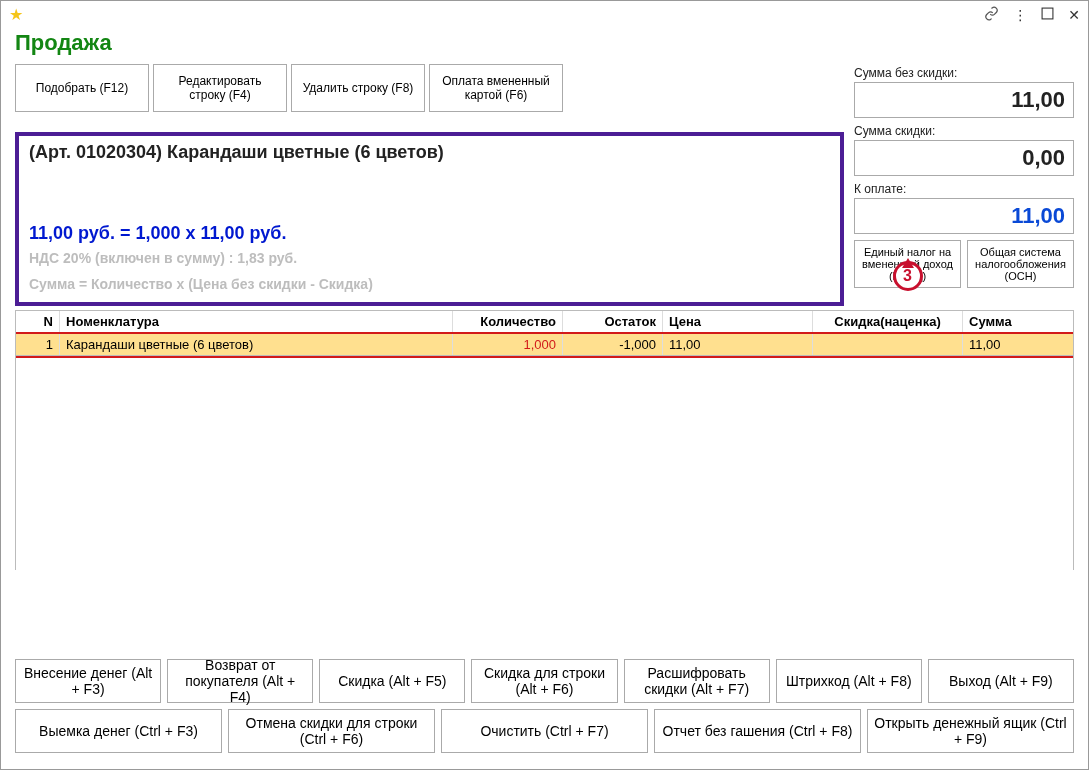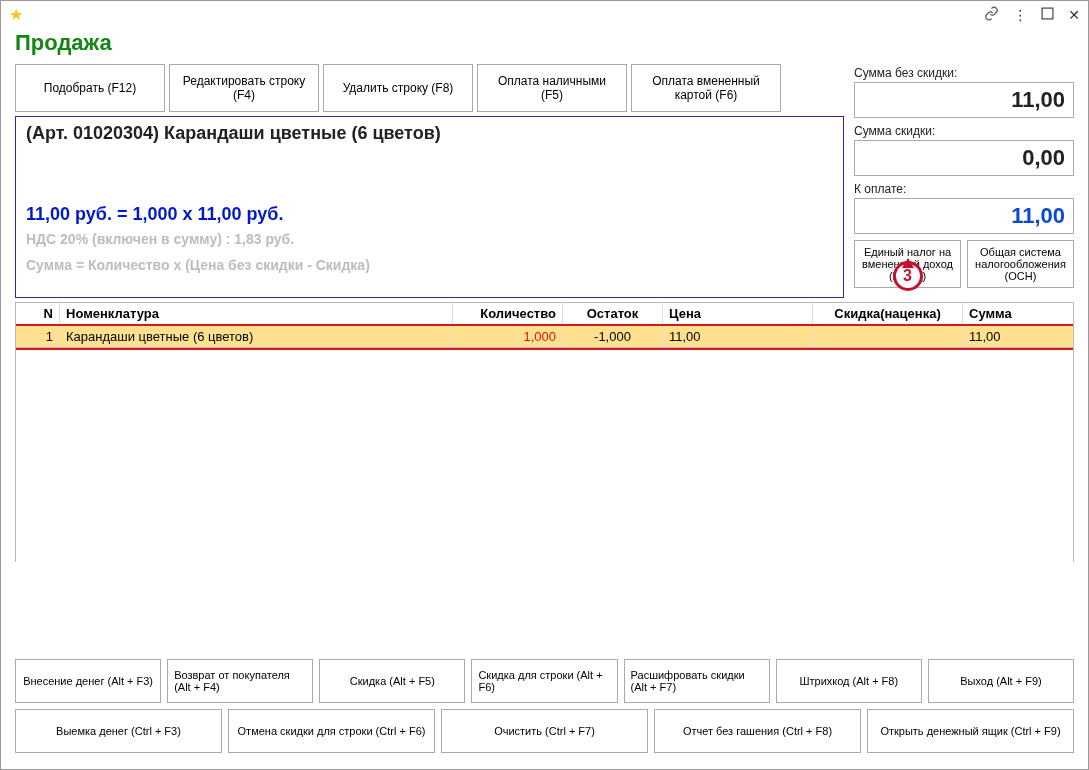--- a/index.html
+++ b/index.html
@@ -39,28 +39,28 @@
   .topbtn {
     border: 1px solid #aaa;
     padding: 6px 8px;
     text-align: center;
     font-size: 12px;
     background: #fff;
     display: flex;
     align-items: center;
     justify-content: center;
     height: 48px;
-    width: 150px;
+    width: 134px;
     cursor: pointer;
     margin-right: 4px;
   }
   .info-panel {
-    border: 1px solid #4c1d95;
-    padding: 6px 10px 24px;
-    margin-top: 4px;
+    border: 4px solid #4c1d95;
+    padding: 6px 10px 10px;
+    margin-top: 20px;
   }
   .info-title { font-size: 18px; font-weight: bold; color: #222; margin-bottom: 60px; }
   .info-price { font-size: 18px; font-weight: bold; color: #0018d0; margin-bottom: 6px; }
   .info-vat { font-size: 14px; color: #bdbdbd; font-weight: bold; margin-bottom: 10px; }
   .info-formula { font-size: 14px; color: #bdbdbd; font-weight: bold; }
   .sum-label { font-size: 12px; color: #222; margin-top: 2px; }
   .sum-field {
     border: 1px solid #aaa;
     text-align: right;
     padding: 4px 8px;
@@ -130,42 +130,42 @@
     padding: 3px 6px;
     font-size: 13px;
     border-right: 1px solid #ddd;
     overflow: hidden;
     white-space: nowrap;
   }
   .gh { font-weight: bold; background: #fff; border-bottom: 1px solid #999; }
   .col-n { width: 44px; text-align: right; }
   .col-name { flex: 1; }
   .col-qty { width: 110px; text-align: right; }
-  .col-rest { width: 100px; text-align: center; }
+  .col-rest { width: 100px; text-align: right; }
   .col-price { width: 150px; }
   .col-disc { width: 150px; text-align: center; }
   .col-sum { width: 110px; border-right: none; }
   .grid-row {
     background: #ffe08f;
     outline: 2px solid #d21a1a;
   }
   .gc.red { color: #d21a1a; }
   .bottom-bar {
     position: absolute;
     bottom: 10px;
     left: 14px;
     right: 14px;
   }
   .bottom-row { display: flex; gap: 6px; margin-bottom: 6px; }
   .bbtn {
     flex: 1;
     border: 1px solid #aaa;
-    text-align: left;
+    text-align: center;
     padding: 4px 6px;
-    font-size: 11px;
+    font-size: 14px;
     height: 44px;
     display: flex;
     align-items: center;
     justify-content: center;
     cursor: pointer;
   }
 </style>
 </head>
 <body>
 
@@ -189,21 +189,20 @@
 </div>
 
 <div class="window-title">Продажа</div>
 
 <div class="top-area">
   <div class="top-left">
     <div class="btn-row">
       <div class="topbtn">Подобрать (F12)</div>
       <div class="topbtn">Редактировать строку (F4)</div>
       <div class="topbtn">Удалить строку (F8)</div>
-      <div class="topbtn">Оплата наличными (F5)</div>
       <div class="topbtn">Оплата вмененный картой (F6)</div>
     </div>
     <div class="info-panel">
       <div class="info-title">(Арт. 01020304) Карандаши цветные (6 цветов)</div>
       <div class="info-price">11,00 руб. = 1,000 x 11,00 руб.</div>
       <div class="info-vat">НДС 20% (включен в сумму) : 1,83 руб.</div>
       <div class="info-formula">Сумма = Количество x (Цена без скидки - Скидка)</div>
     </div>
   </div>
   <div class="top-right">

